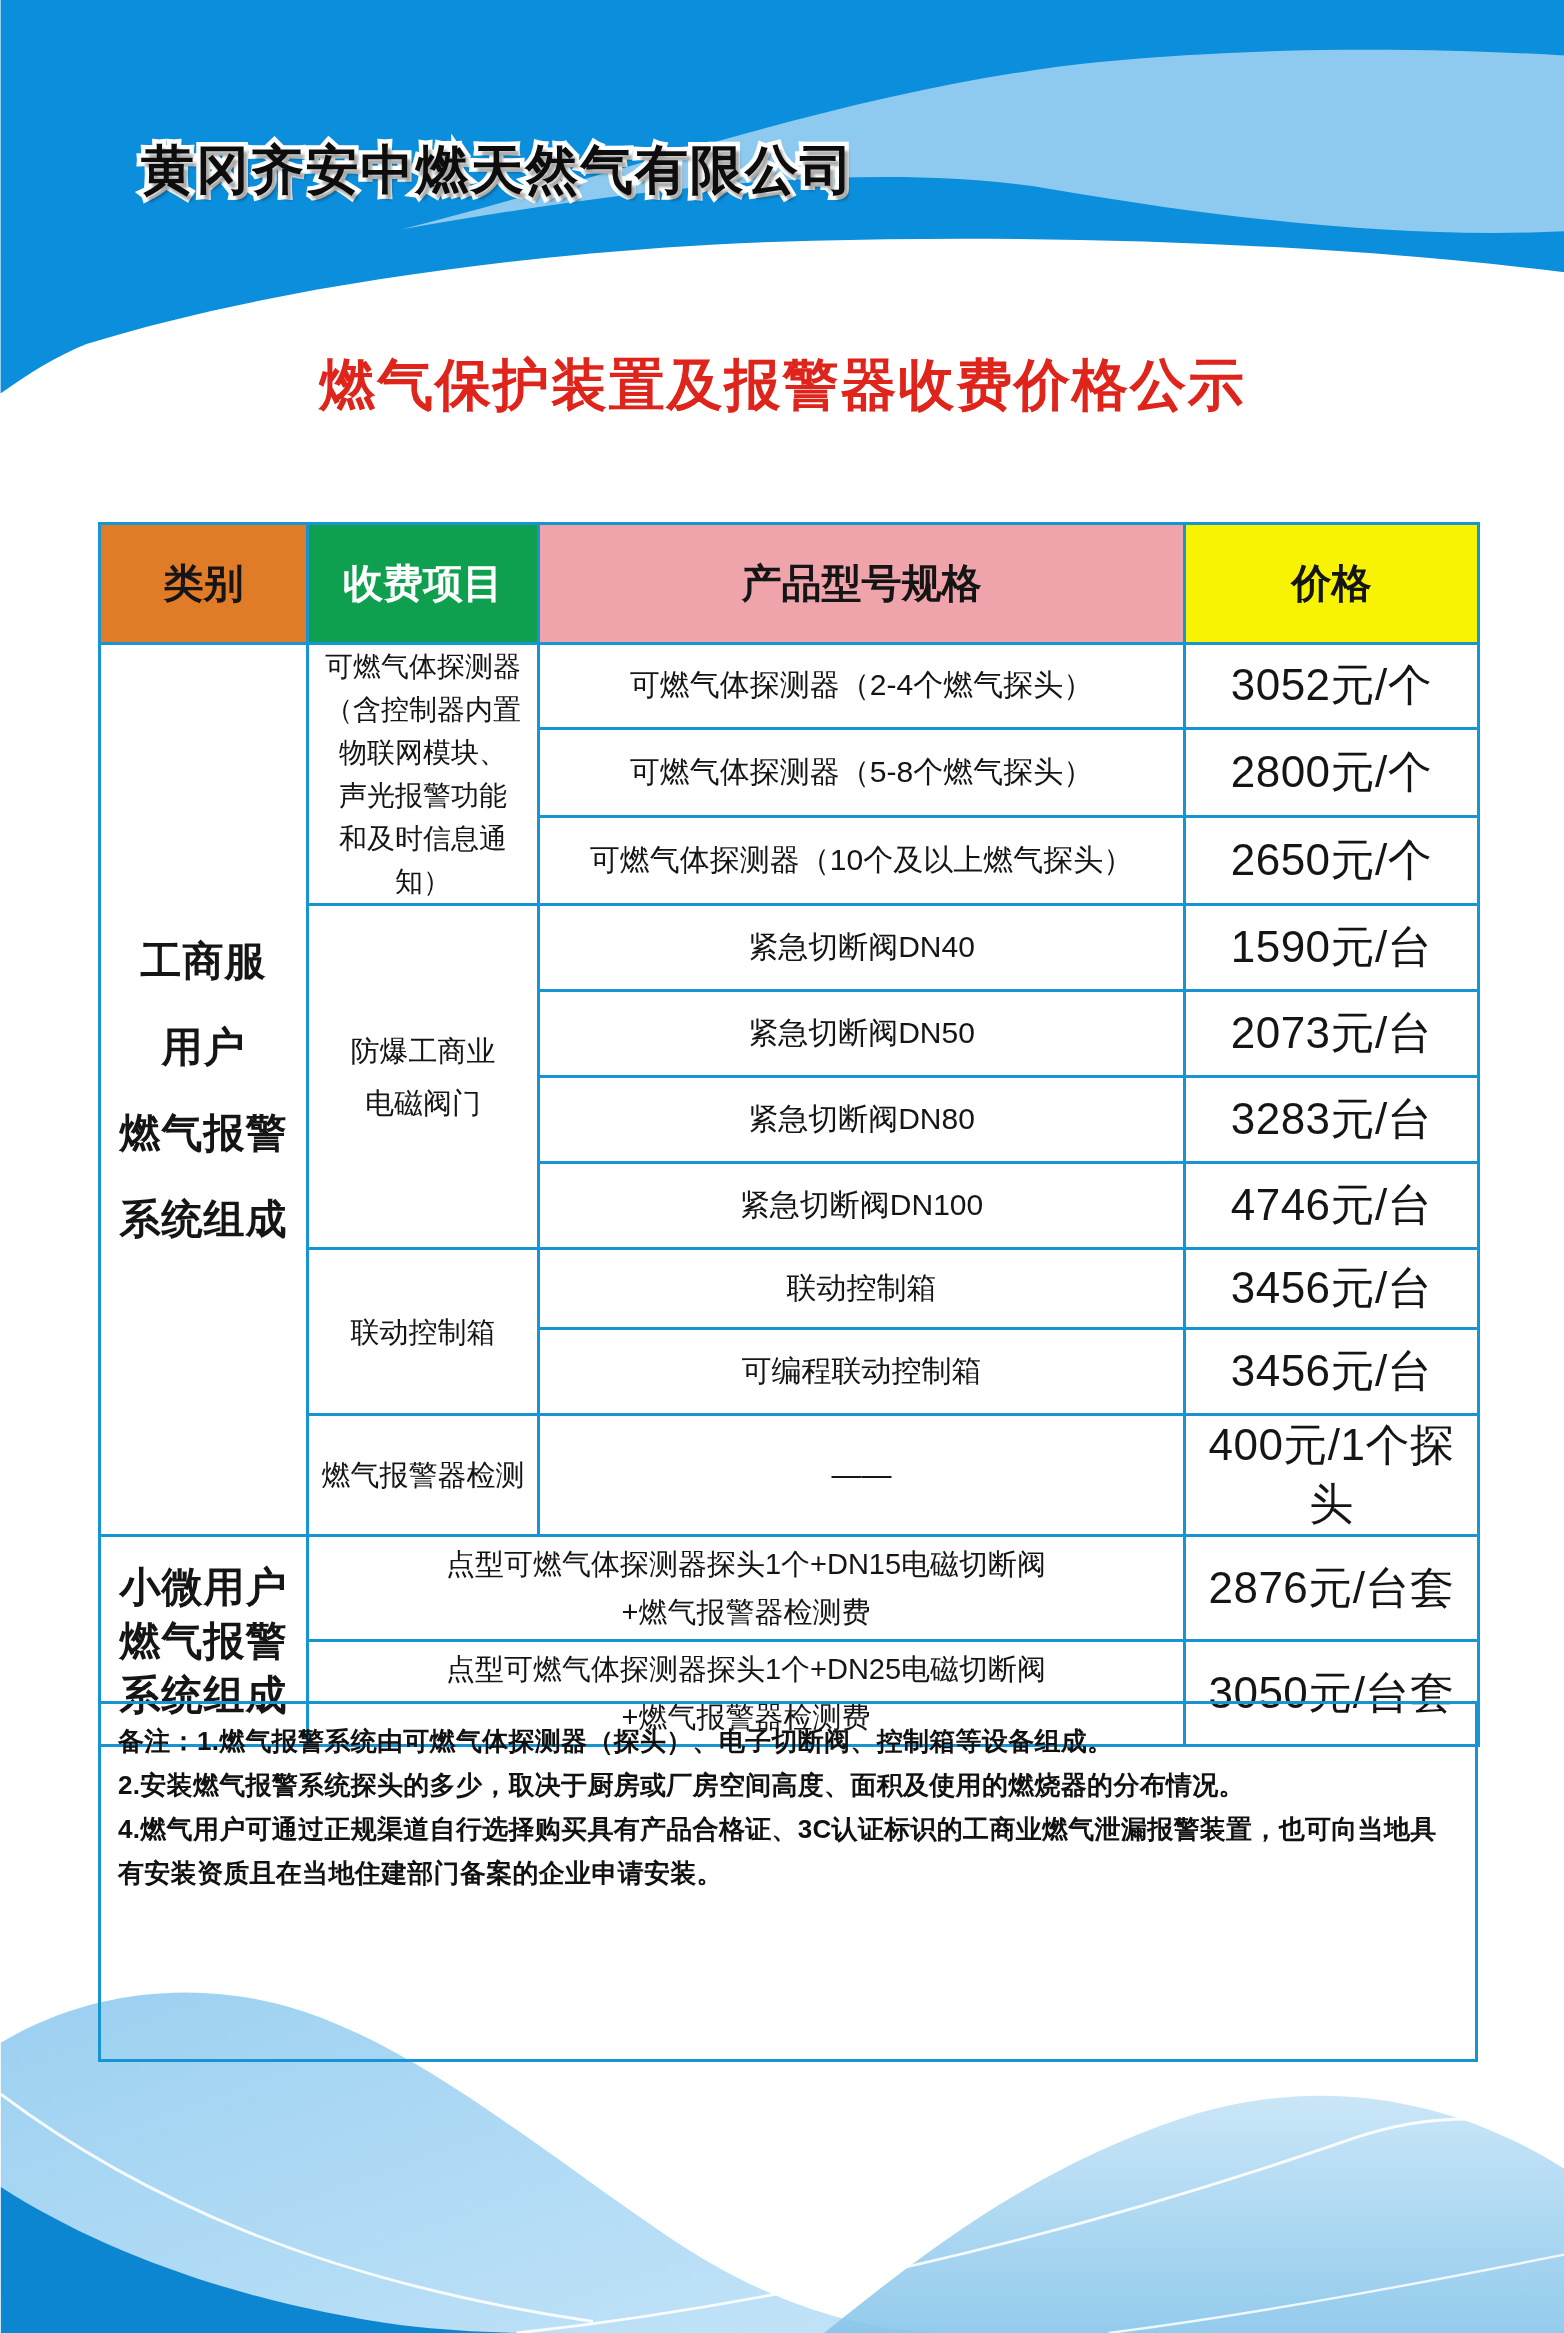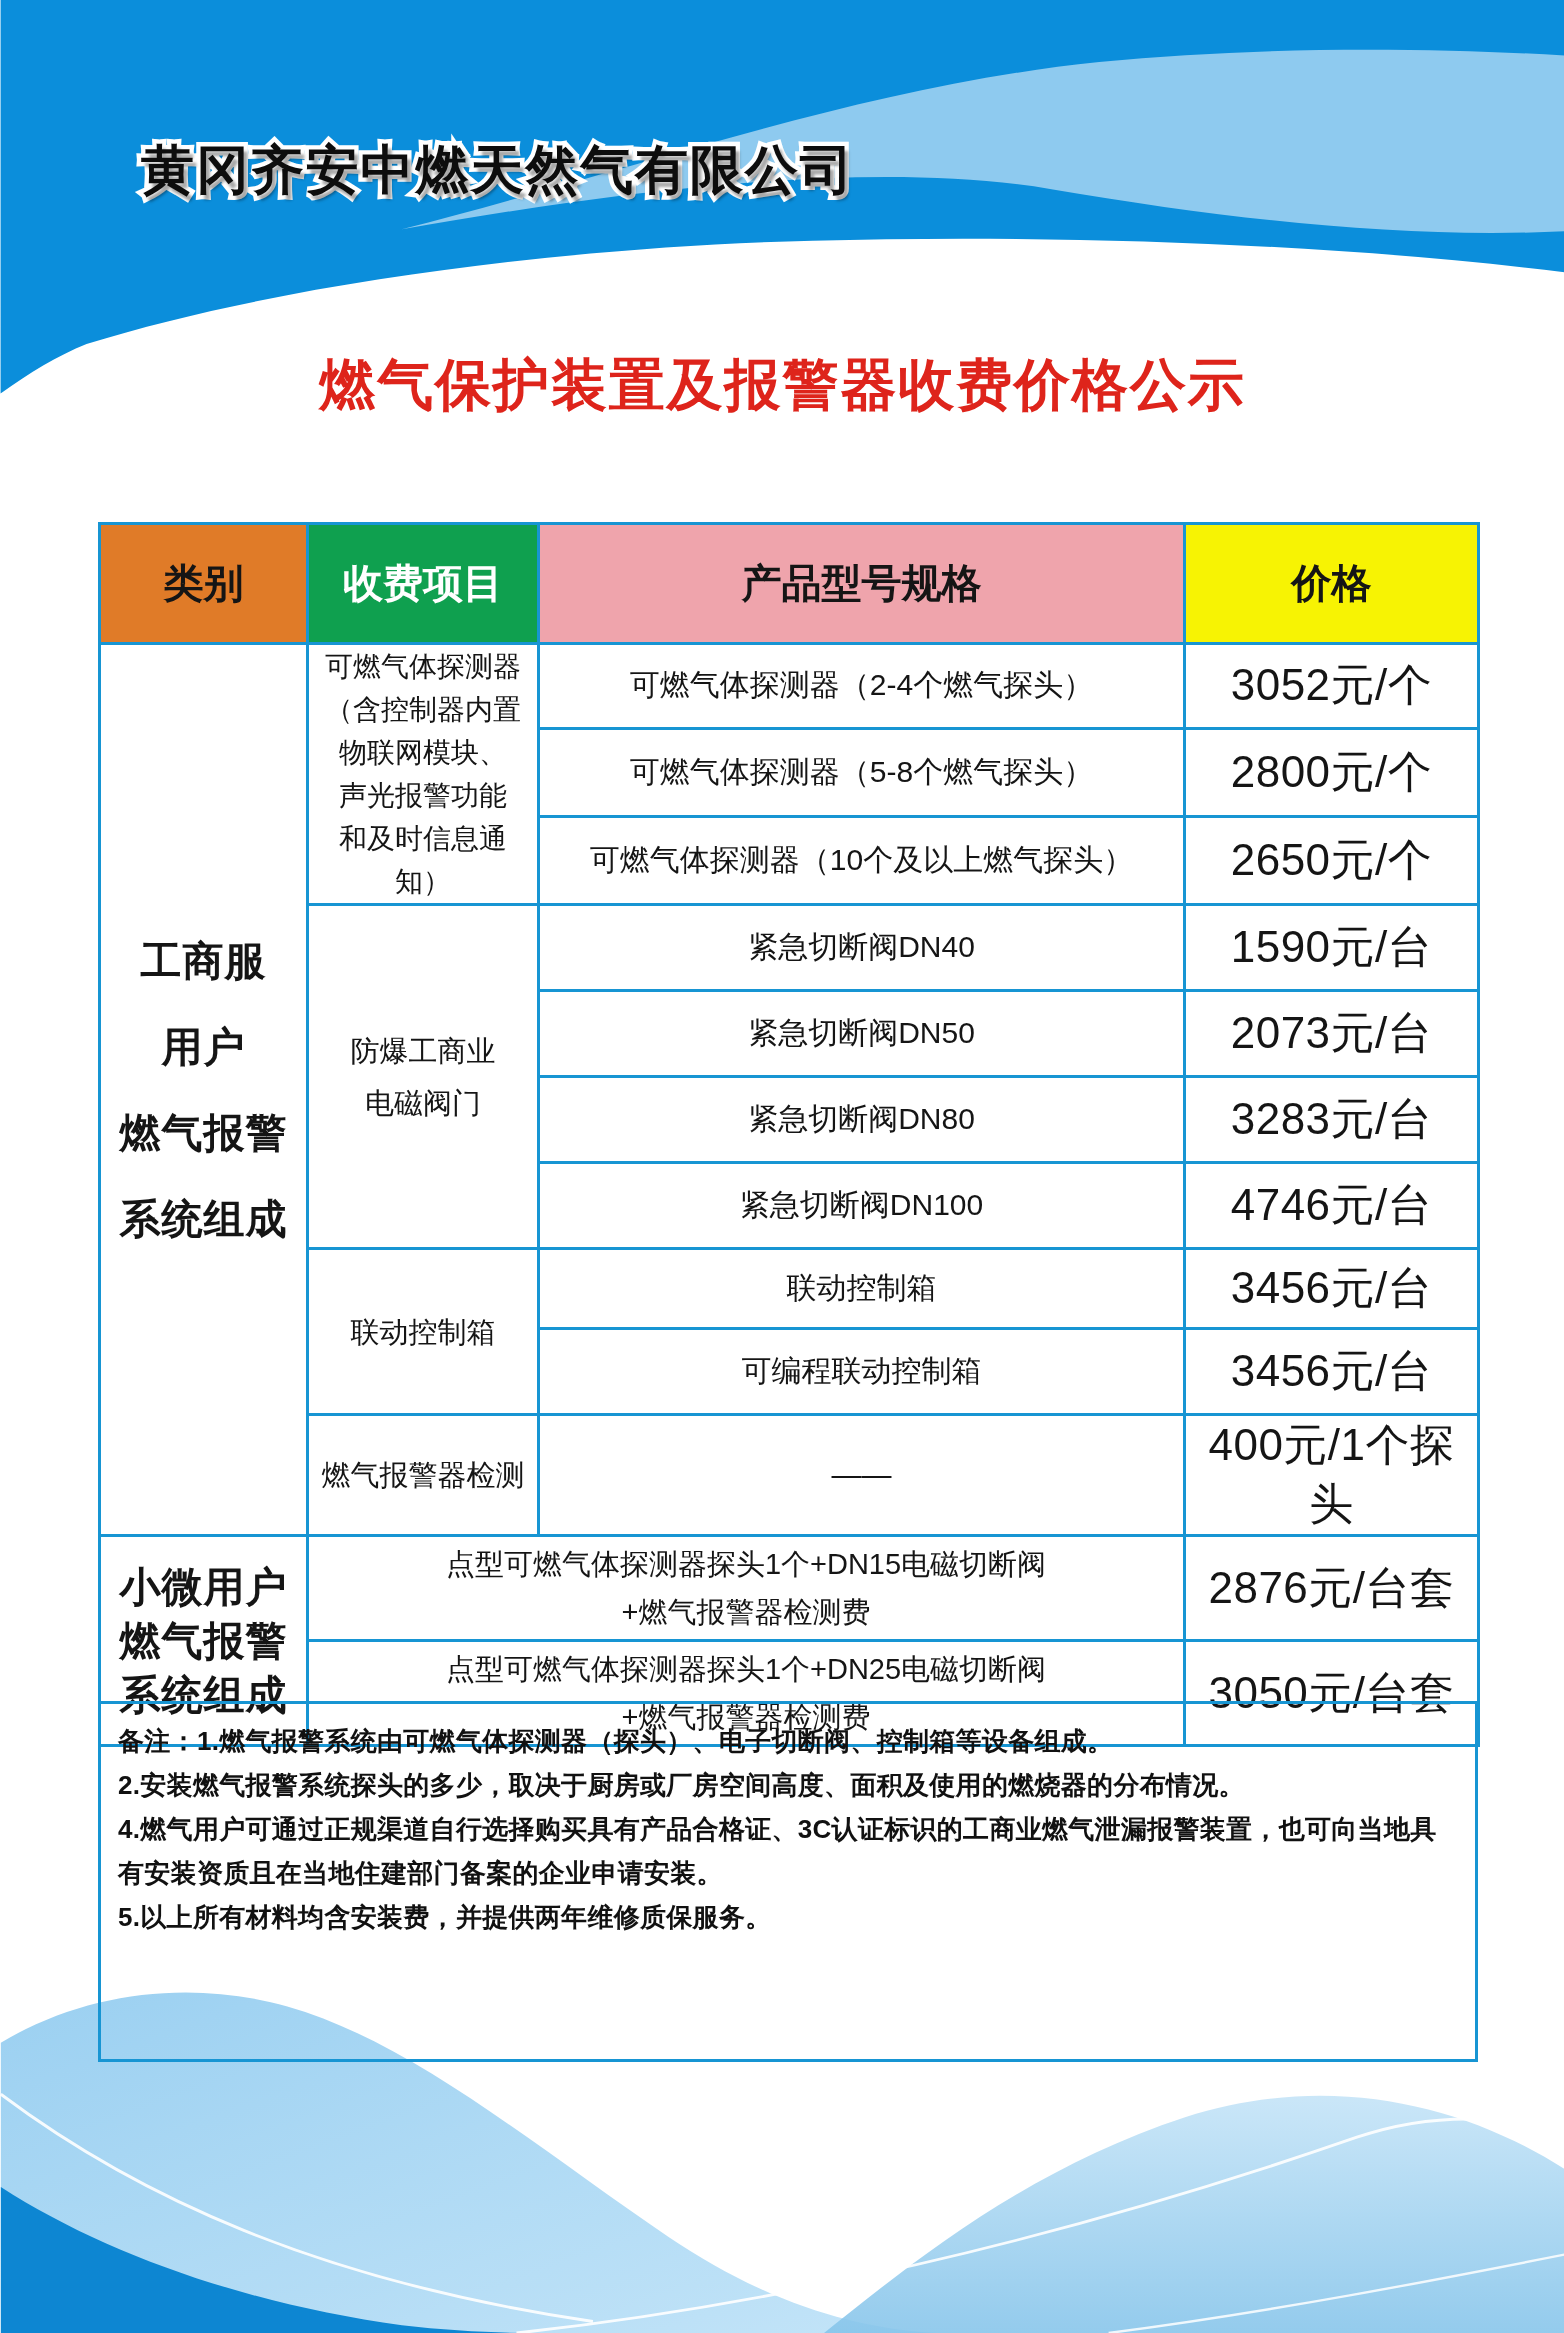--- a/index.html
+++ b/index.html
@@ -155,21 +155,20 @@
 +燃气报警器检测费</td>
     <td class="price-cell">3050元/台套</td>
   </tr>
 </tbody>
   </table>
 
 <div id="notes-box" class="abs">
   <div class="note-line">备注：1.燃气报警系统由可燃气体探测器（探头）、电子切断阀、控制箱等设备组成。</div>
   <div class="note-line">2.安装燃气报警系统探头的多少，取决于厨房或厂房空间高度、面积及使用的燃烧器的分布情况。</div>
   <div class="note-line">4.燃气用户可通过正规渠道自行选择购买具有产品合格证、3C认证标识的工商业燃气泄漏报警装置，也可向当地具有安装资质且在当地住建部门备案的企业申请安装。</div>
-  <div class="note-line">5.以上所有材料均含安装费，并提供两年维修质保服务。</div>
 </div>
 
 <svg id="footer-svg" class="abs" viewBox="0 0 1637 400" xmlns="http://www.w3.org/2000/svg" aria-hidden="true">
   <defs>
     <linearGradient id="waveL" x1="0" y1="0" x2="1" y2="1">
       <stop offset="0" stop-color="#9bd0f1"></stop>
       <stop offset="1" stop-color="#c3e4f8"></stop>
     </linearGradient>
     <linearGradient id="hillR" x1="0" y1="0" x2="0" y2="1">
       <stop offset="0" stop-color="#c3e3f7"></stop>

